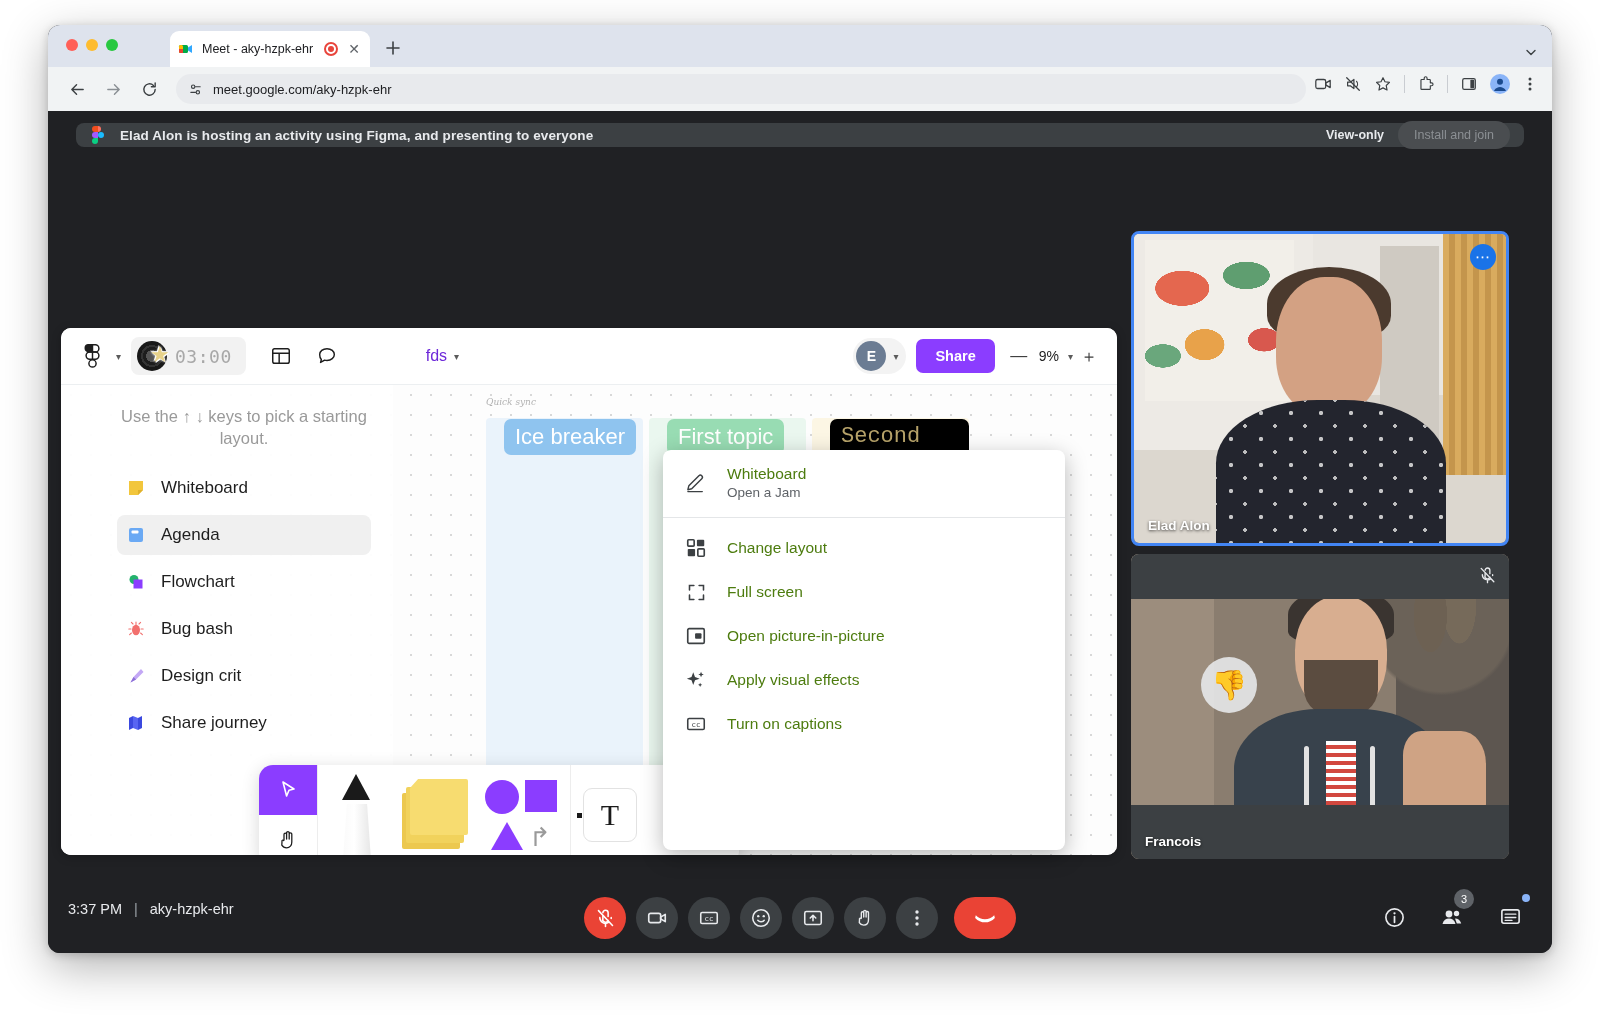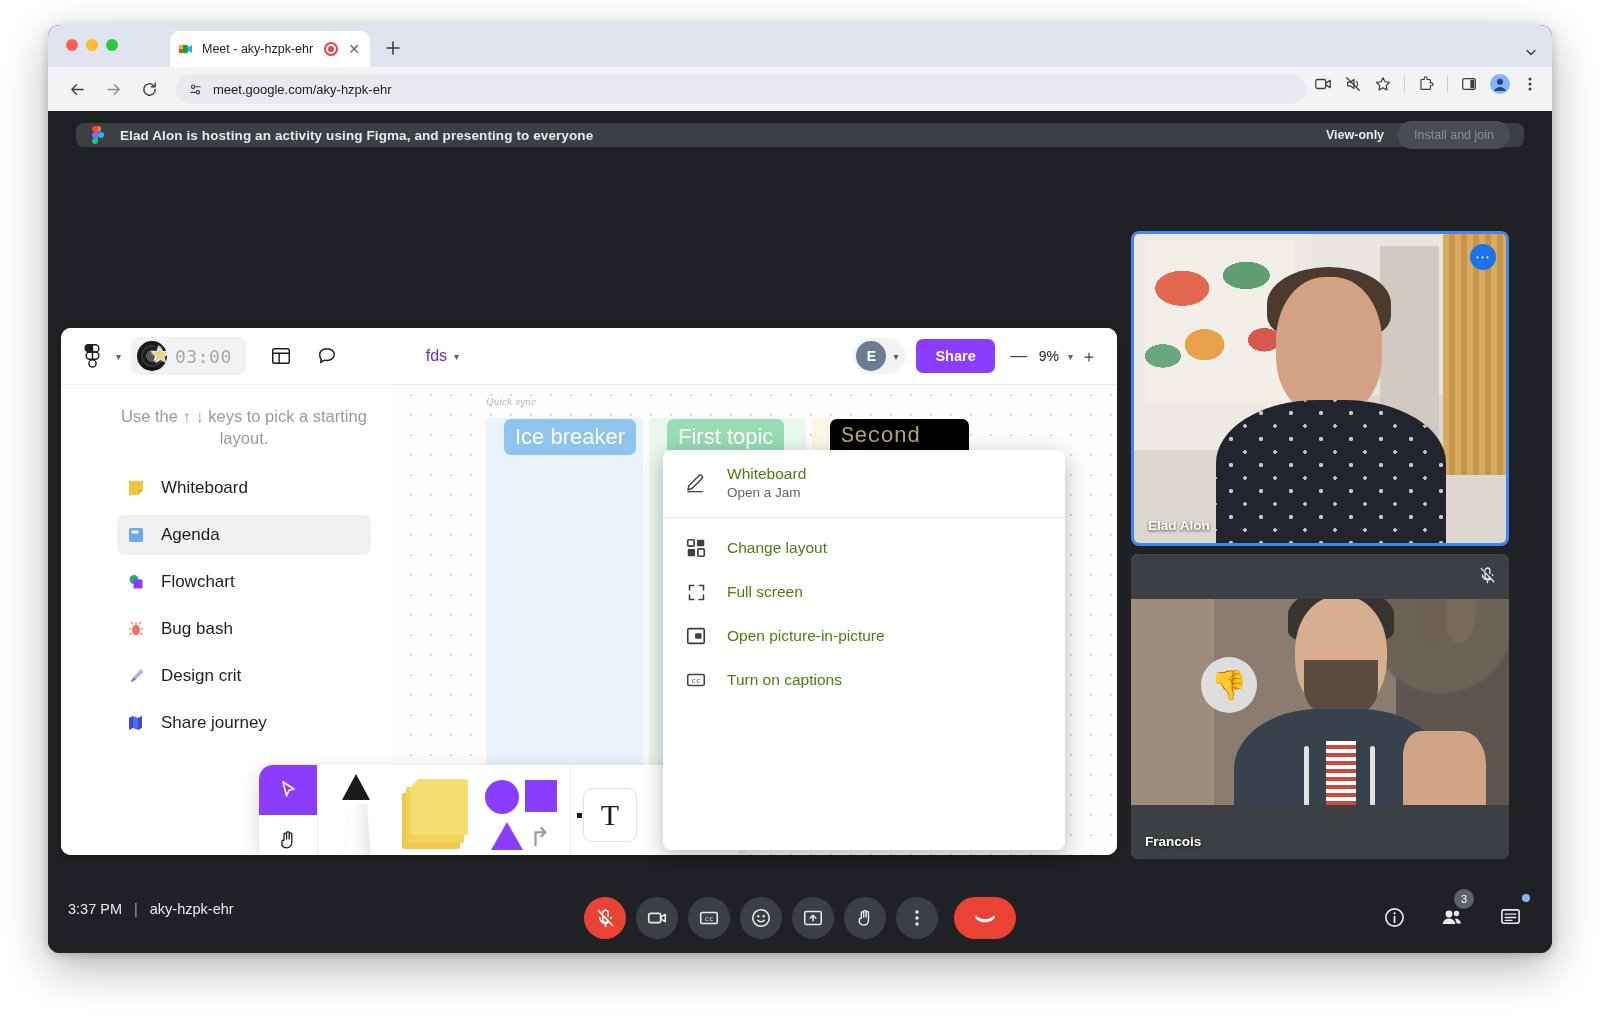--- a/index.html
+++ b/index.html
@@ -917,20 +917,32 @@
             <svg width="22" height="22" viewBox="0 0 24 24">
                 <rect x="3" y="4" width="18" height="16" rx="1.5" fill="none" stroke="#3c4043" stroke-width="1.8"></rect>
                 <rect x="11" y="9" width="7" height="6" rx="1" fill="#3c4043"></rect>
               </svg>
           </span>
           <span class="ctx-txt">
             <span class="ctx-title">Open picture-in-picture</span>
           </span>
         </div>
 
+        <div class="ctx-item">
+          <span class="ctx-ico">
+            <svg width="22" height="22" viewBox="0 0 24 24">
+                <path d="M9 3.5l1.9 5.1 5.1 1.9-5.1 1.9L9 17.5l-1.9-5.1L2 10.5l5.1-1.9z" fill="#3c4043"></path>
+                <path d="M17.5 3l.9 2.1 2.1.9-2.1.9-.9 2.1-.9-2.1-2.1-.9 2.1-.9z" fill="#3c4043"></path>
+                <path d="M16.5 15l.7 1.6 1.6.7-1.6.7-.7 1.6-.7-1.6-1.6-.7 1.6-.7z" fill="#3c4043"></path>
+              </svg>
+          </span>
+          <span class="ctx-txt">
+            <span class="ctx-title">Apply visual effects</span>
+          </span>
+        </div>
 
         <div class="ctx-item">
           <span class="ctx-ico">
             <svg width="22" height="22" viewBox="0 0 24 24">
                 <rect x="3" y="6" width="18" height="12" rx="1.5" fill="none" stroke="#3c4043" stroke-width="1.7"></rect>
                 <text x="12" y="15" font-size="8" text-anchor="middle" fill="#3c4043" font-family="DejaVu Sans Mono, monospace">cc</text>
               </svg>
           </span>
           <span class="ctx-txt">
             <span class="ctx-title">Turn on captions</span>

